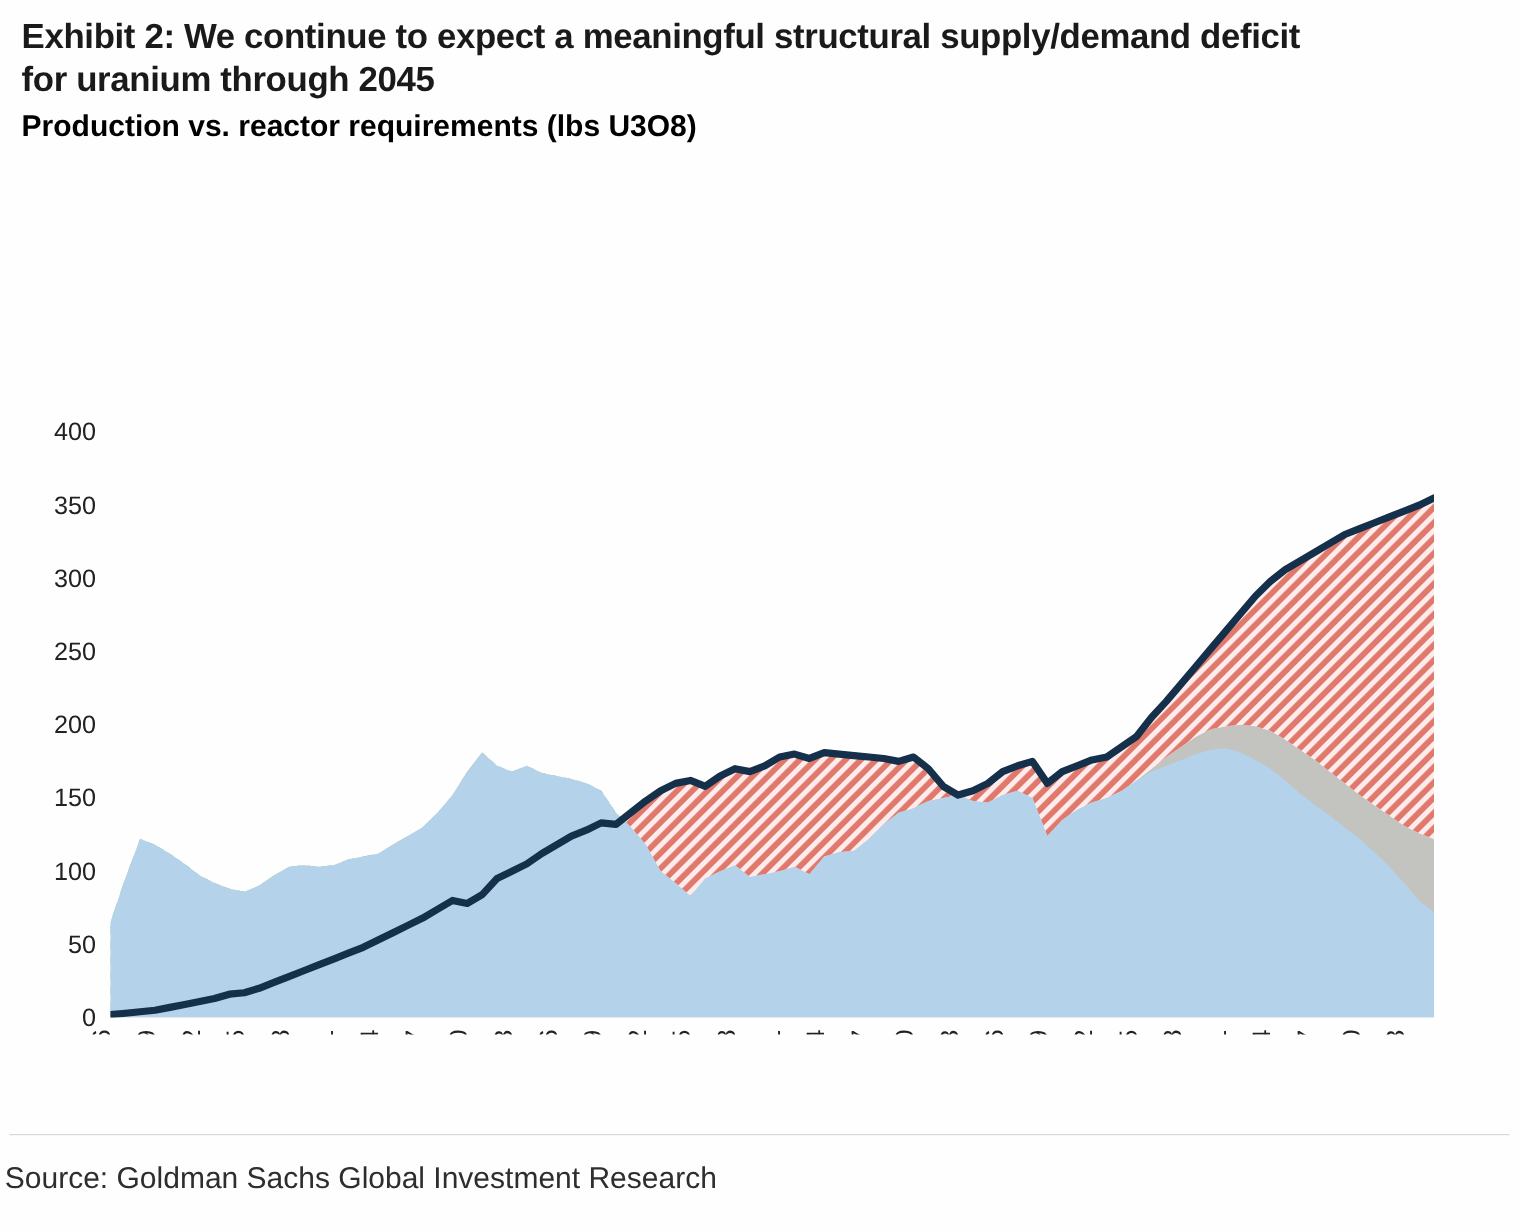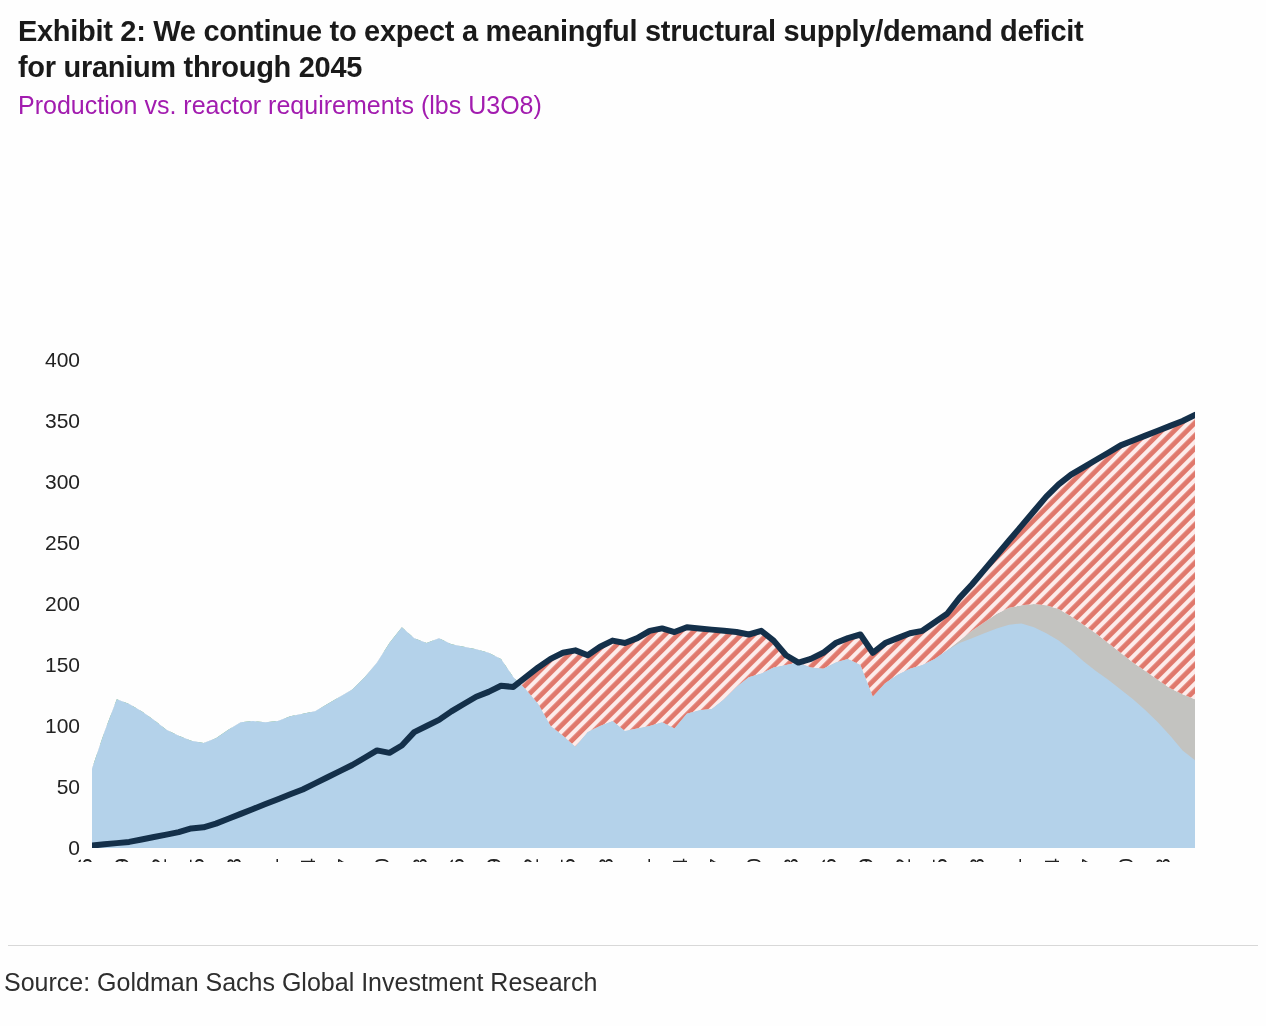--- a/index.html
+++ b/index.html
@@ -21,22 +21,22 @@
     font-size: 29px;
     font-weight: bold;
     color: #1a1a1a;
     line-height: 1.23;
     letter-spacing: -0.3px;
     margin: 0;
     max-width: 1090px;
   }
   .subtitle {
     font-size: 25px;
-    font-weight: normal;
-    color: #a21caf;
+    font-weight: bold;
+    color: #000000;
     line-height: 1.25;
     margin: 5px 0 0 0;
   }
   .chart-wrap {
     position: relative;
     margin-top: 10px;
     width: 1266px;
     height: 730px;
   }
   svg { display: block; }

